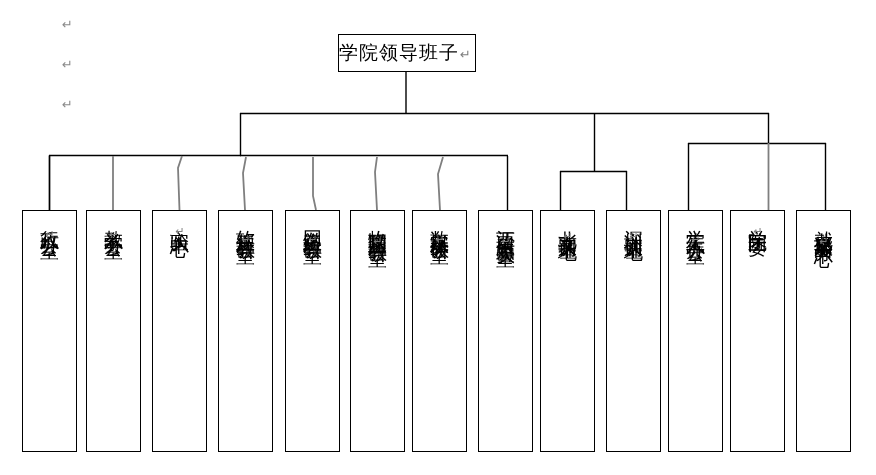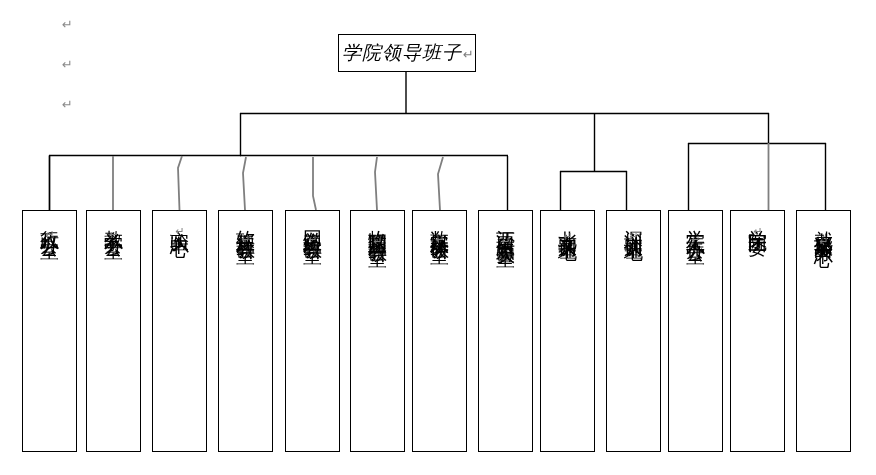--- a/index.html
+++ b/index.html
@@ -32,22 +32,21 @@
     position: absolute;
     border: 1px solid #000000;
     background: #ffffff;
     box-sizing: border-box;
   }
 
   
   .root-box {
     display: flex;
     align-items: center;
-    justify-content: flex-end;
-    font-style: italic;
+    justify-content: flex-start;
   }
   .root-label {
     font-size: 19px;
     letter-spacing: 1px;
     color: #000000;
     white-space: nowrap;
   }
   .root-label .pmark {
     color: #7d7d7d;
     font-size: 13px;

